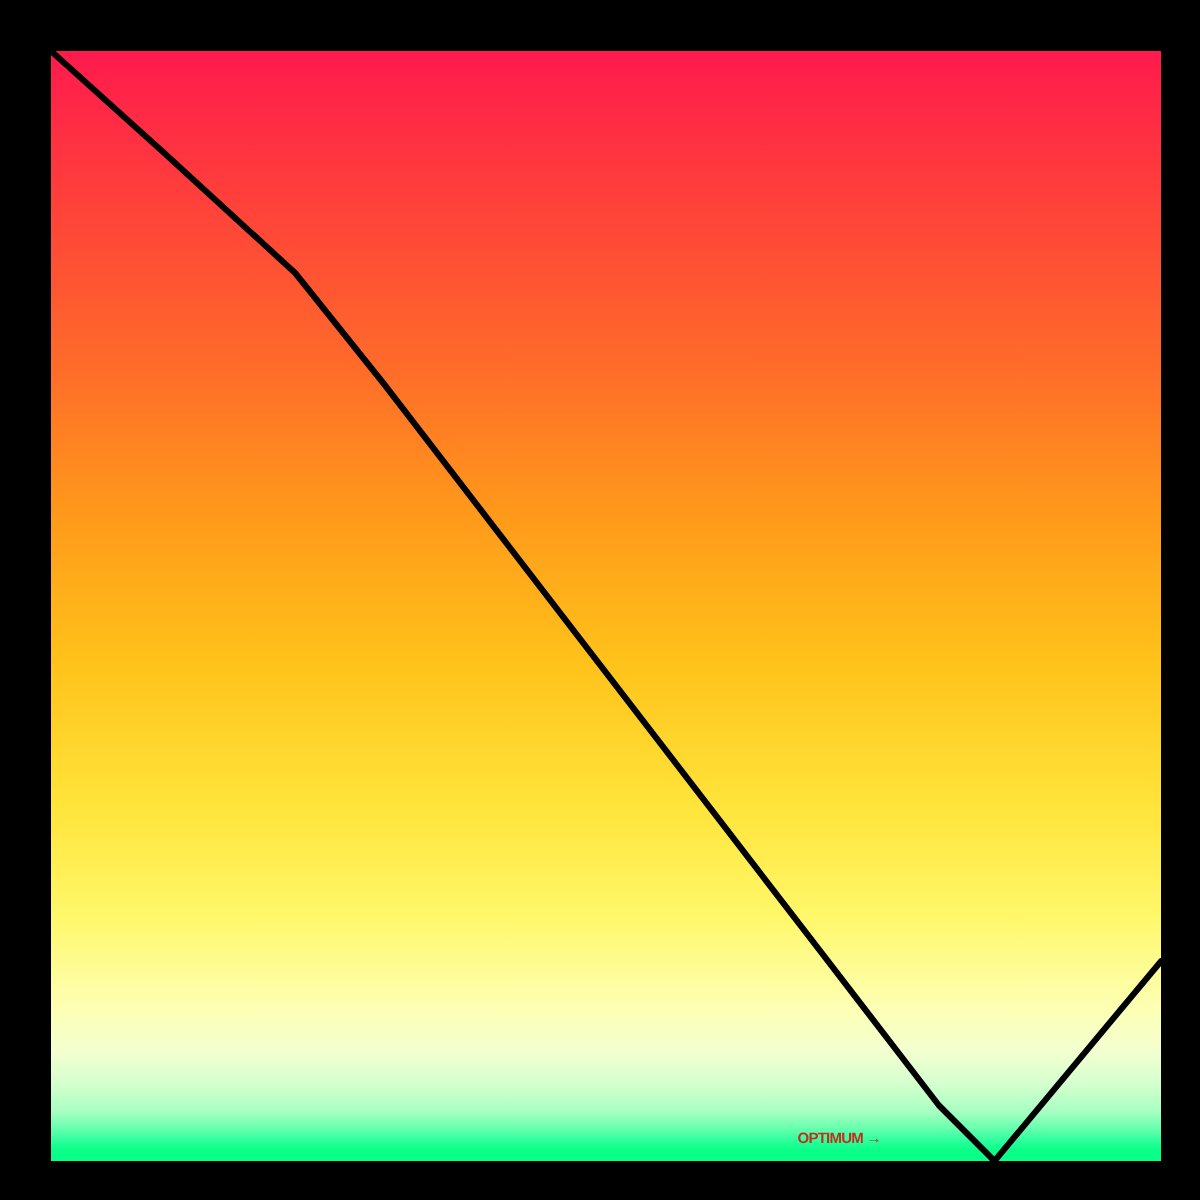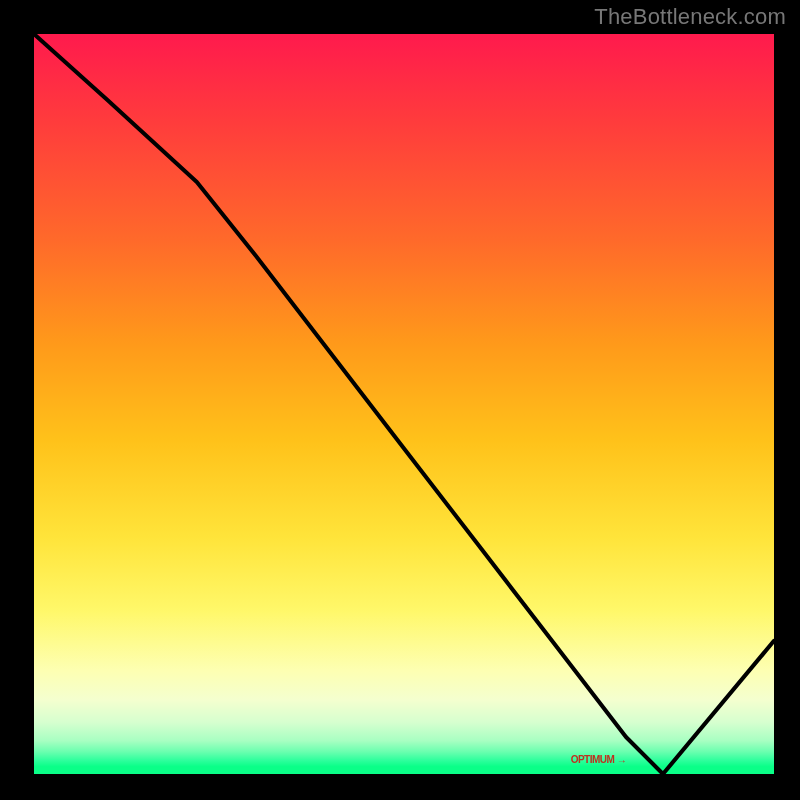--- a/index.html
+++ b/index.html
@@ -66,29 +66,27 @@
   .opt-label {
     position: absolute;
     bottom: 9px;
     left: 71%;
     transform: translateX(-50%);
     color: #c02f1f;
     font-size: 10px;
     font-weight: 700;
     letter-spacing: -0.5px;
     white-space: nowrap;
-    margin-left: 39px;
   }
 </style>
 </head>
 <body>
 
 <div class="frame">
 
-  <div class="attribution">TheBottleneck.com</div>
 
   <div class="plot-box">
     <div class="gradient"></div>
 
     <svg class="curve" viewBox="0 0 100 100" preserveAspectRatio="none">
       <polyline id="curve-poly" fill="none" stroke="#000000" stroke-width="0.55" stroke-linejoin="round" stroke-linecap="round" points="0.00,0.00 10.00,9.00 22.00,20.00 30.00,30.00 40.00,43.00 50.00,56.00 60.00,69.00 70.00,82.00 80.00,95.00 85.00,100.00 100.00,82.00"></polyline>
     </svg>
 
     <div class="opt-label">OPTIMUM →</div>
   </div>

